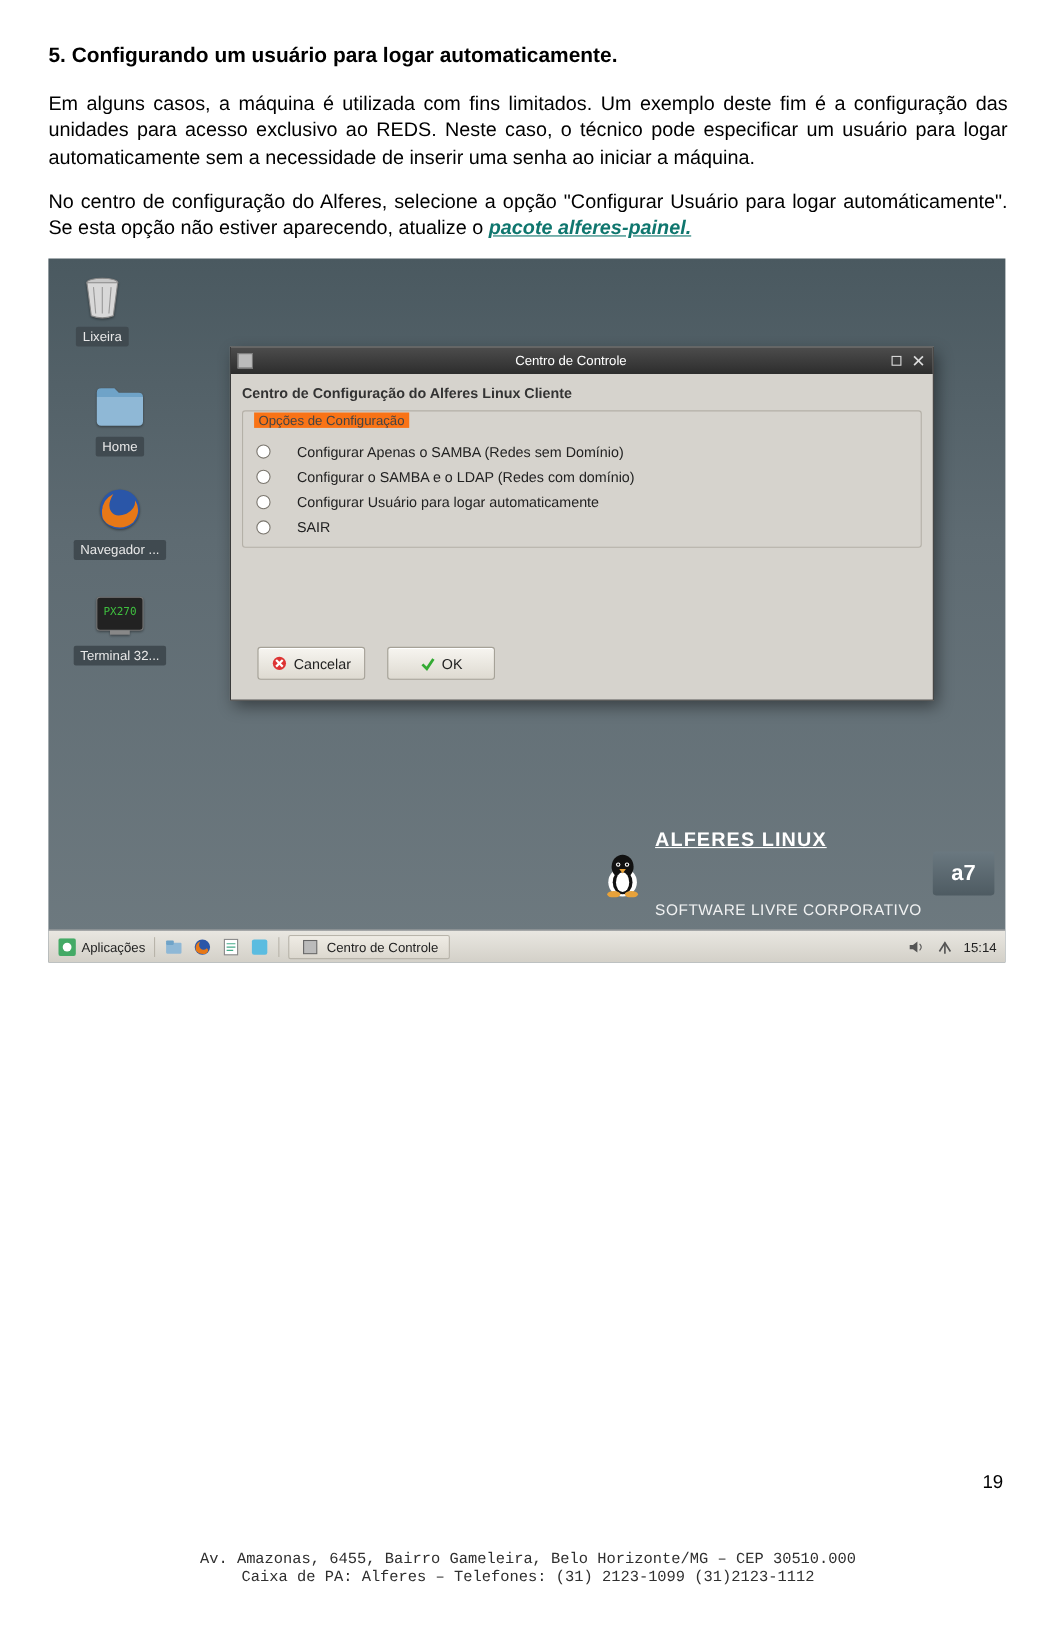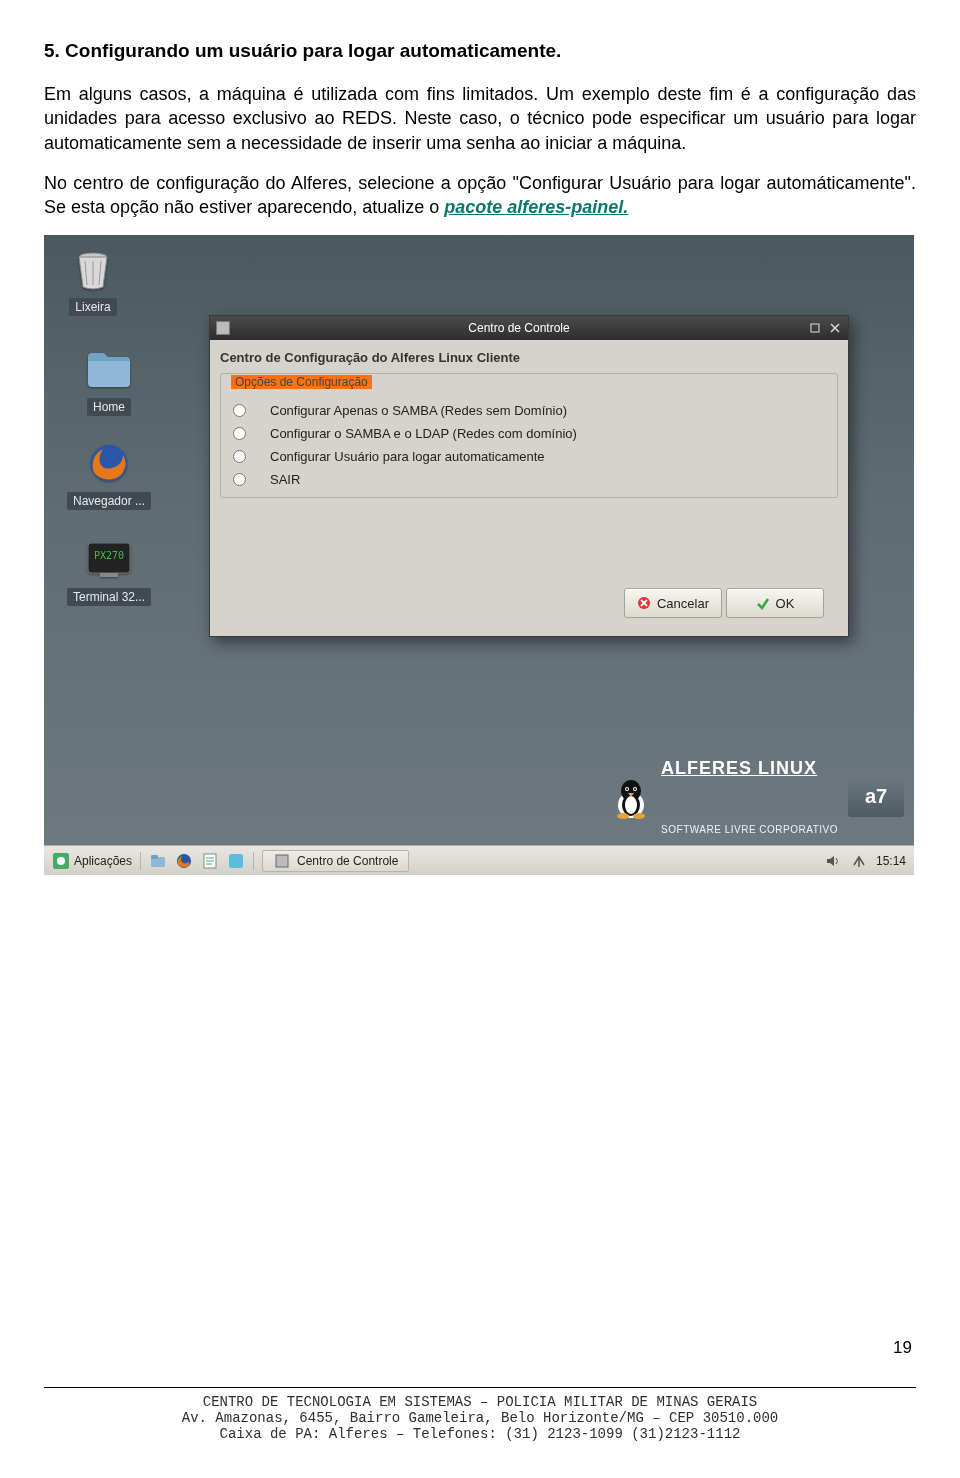--- a/index.html
+++ b/index.html
@@ -118,21 +118,21 @@
     display: flex; align-items: center; gap: 24px;
     padding: 4px 0;
     font-size: 13px; color: #222;
   }
   .radio {
     width: 13px; height: 13px; border-radius: 50%;
     border: 1px solid #7a766e; background: #fff;
   }
   .winspace { height: 70px; }
   .btnbar {
-    display: flex; justify-content: flex-end; gap: 4px;
+    display: flex; gap: 20px;
     padding: 10px 14px 14px 14px;
   }
   .btn {
     height: 30px;
     min-width: 98px;
     background: linear-gradient(#f7f5f0,#dedad1);
     border: 1px solid #a6a298;
     border-radius: 3px;
     display: flex; align-items: center; justify-content: center;
     gap: 6px; font-size: 13px; color: #222;
@@ -143,21 +143,21 @@
   .brand {
     position: absolute;
     right: 10px; bottom: 40px;
     display: flex; align-items: center; gap: 10px;
     color: #fff;
   }
   .brand .peng {
     width: 40px; height: 44px;
   }
   .brand .txt1 { font-size: 18px; font-weight: bold; letter-spacing: 1px; text-decoration: underline; }
-  .brand .txt2 { font-size: 10px; letter-spacing: 0.5px; opacity: .9; margin-top: 45px; }
+  .brand .txt2 { font-size: 14px; letter-spacing: 0.5px; opacity: .9; margin-top: 45px; }
   .brand .a7 {
     width: 56px; height: 40px; background: linear-gradient(#6a7880,#4e5b62);
     border-radius: 3px; display:flex; align-items:center; justify-content:center;
     color:#fff; font-weight:bold; font-size:20px;
   }
   
   .taskbar {
     position: absolute; left:0; bottom:0; right:0; height: 30px;
     background: linear-gradient(#e9e7e1,#d3d0c8);
     border-top: 1px solid #aaa;
@@ -398,16 +398,15 @@
           </svg>
       </span>
       <span class="clock">15:14</span>
     </div>
   </div>
 </div>
 
 <div class="pagenum">19</div>
 
 <div class="footer">
-  <div class="footer-line">CENTRO DE TECNOLOGIA EM SISTEMAS – POLICIA MILITAR DE MINAS GERAIS</div>
   <div>Av. Amazonas, 6455, Bairro Gameleira, Belo Horizonte/MG – CEP 30510.000</div>
   <div>Caixa de PA: Alferes – Telefones: (31) 2123-1099  (31)2123-1112</div>
 </div>
 
 </body></html>

